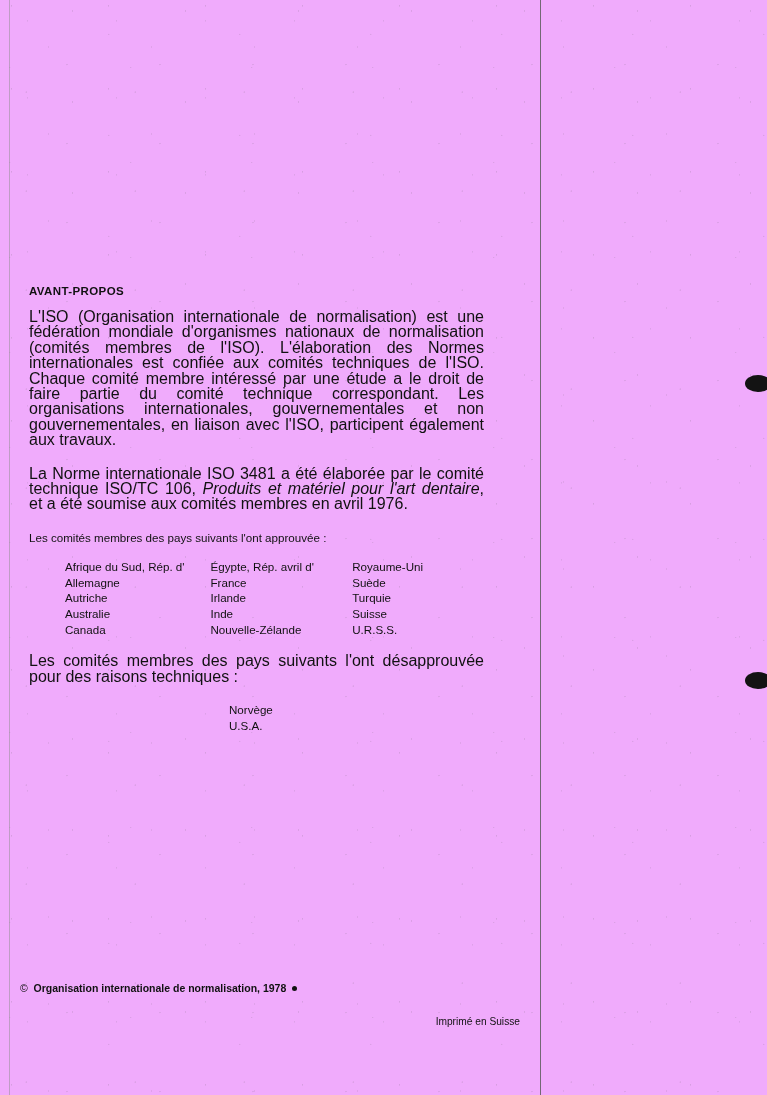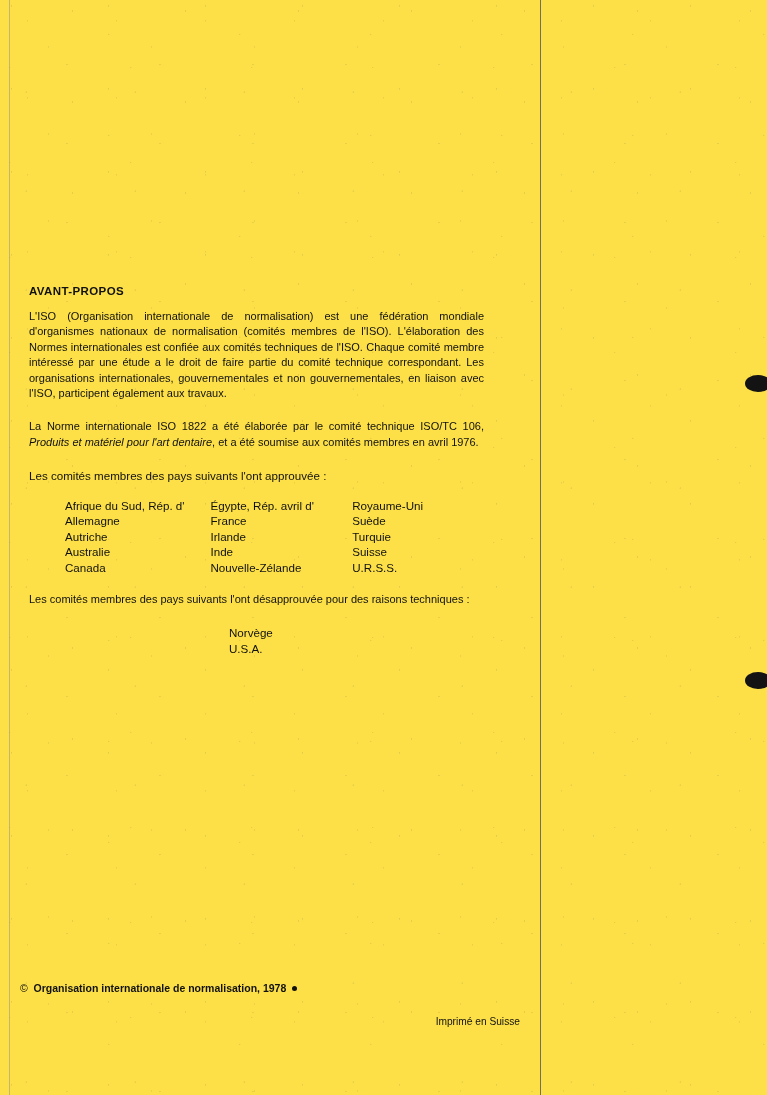--- a/index.html
+++ b/index.html
@@ -4,21 +4,21 @@
 <style>
   html, body {
     margin: 0;
     padding: 0;
     background: #ffffff;
   }
   .page {
     position: relative;
     width: 767px;
     height: 1095px;
-    background: #fde047;
+    background: #f0abfc;
     overflow: hidden;
     font-family: "Liberation Sans", sans-serif;
     color: #111111;
   }
   
   .speckle {
     position: absolute;
     inset: 0;
     pointer-events: none;
     opacity: 0.30;
@@ -70,21 +70,21 @@
     top: 285px;
     width: 455px;
   }
   h1.section-title {
     font-size: 11.5px;
     font-weight: bold;
     letter-spacing: 0.4px;
     margin: 0 0 12px 0;
   }
   p.para {
-    font-size: 11px;
+    font-size: 16px;
     line-height: 15.4px;
     margin: 0 0 18px 0;
     text-align: justify;
     text-justify: inter-word;
   }
   .italic { font-style: italic; }
 
   .intro-approved {
     font-size: 11.6px;
     line-height: 15.4px;
@@ -151,21 +151,21 @@
   <div class="punch p1"></div>
   <div class="punch p2"></div>
 
   <div class="content">
 
     <h1 class="section-title">AVANT-PROPOS</h1>
 
     <p class="para">L'ISO (Organisation internationale de normalisation) est une fédération mondiale d'organismes nationaux de normalisation (comités membres de l'ISO). L'élaboration des Normes internationales est confiée aux comités techniques de l'ISO. Chaque comité membre intéressé par une étude a le droit de faire partie du comité technique correspondant. Les organisations internationales, gouvernementales et non gouvernementales, en liaison avec l'ISO, participent également aux travaux.</p>
 
 
-    <p class="para"><span>La Norme internationale ISO 1822 a été élaborée par le comité technique ISO/TC 106, </span><span class="italic">Produits et matériel pour l'art dentaire</span><span>, et a été soumise aux comités membres en avril 1976.</span></p>
+    <p class="para"><span>La Norme internationale ISO 3481 a été élaborée par le comité technique ISO/TC 106, </span><span class="italic">Produits et matériel pour l'art dentaire</span><span>, et a été soumise aux comités membres en avril 1976.</span></p>
 
     <p class="intro-approved">Les comités membres des pays suivants l'ont approuvée :</p>
 
     <table class="country-table">
       <tbody>
         <tr>
           <td class="c1">Afrique du Sud, Rép. d'</td>
           <td class="c2">Égypte, Rép. avril d'</td>
           <td class="c3">Royaume-Uni</td>
         </tr>

